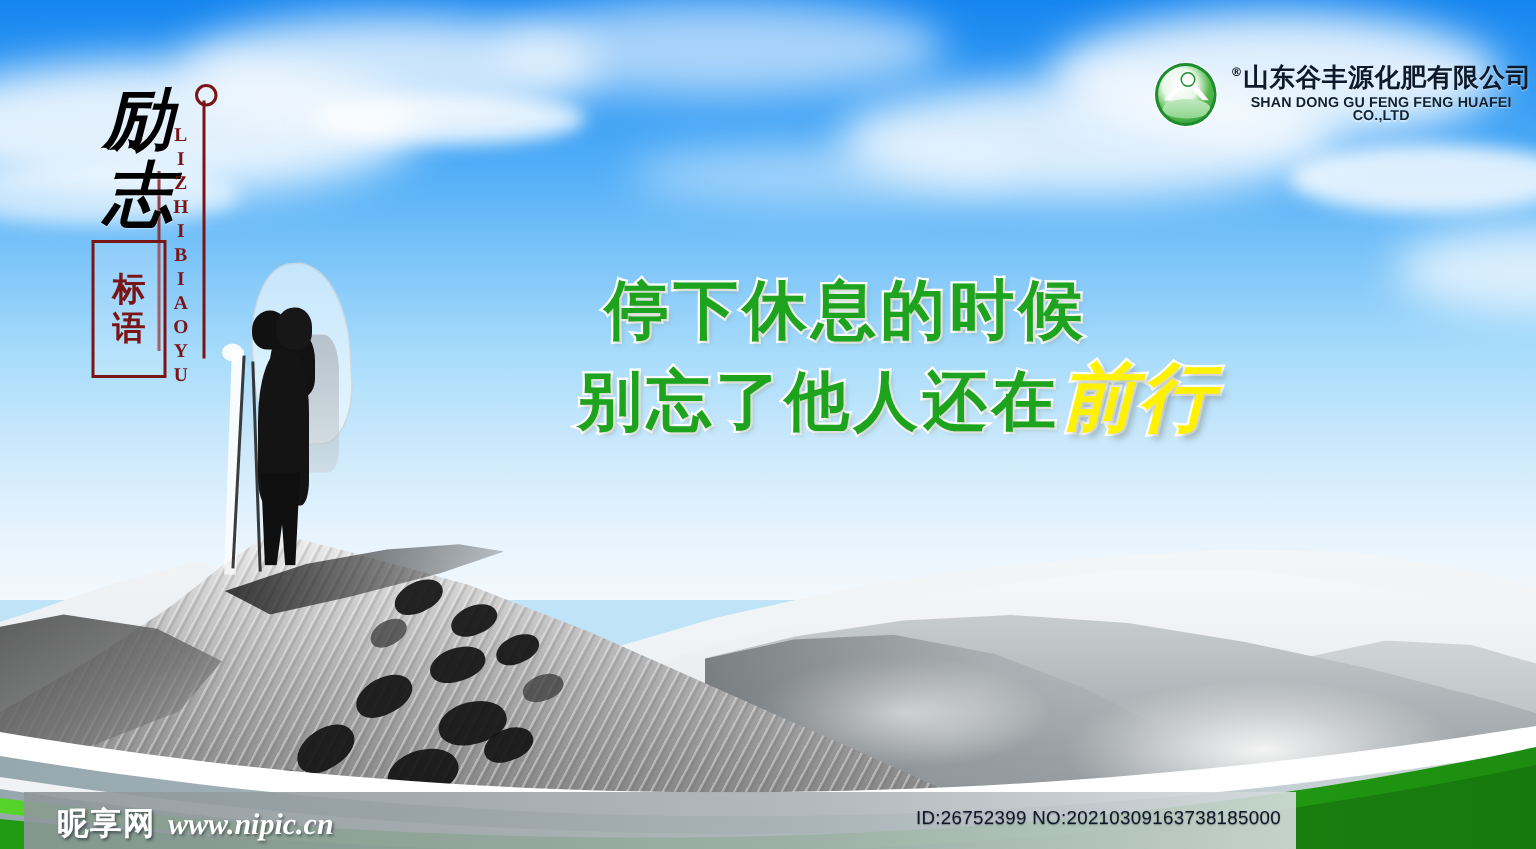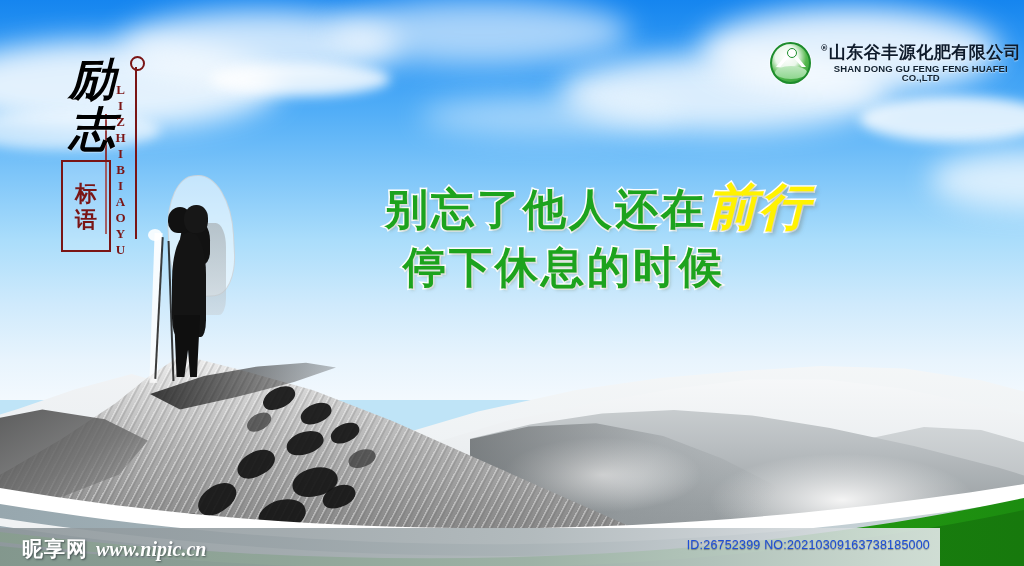--- a/index.html
+++ b/index.html
@@ -259,21 +259,21 @@
     font-weight:bold;font-size:9.5px;letter-spacing:.1px;
     color:#10202f;
     text-shadow:0 1px 1px rgba(255,255,255,.5);
   }
 
   
   .swoosh{position:absolute;left:0;bottom:0;width:1024px;height:140px;}
 
   
   .footer{
-    position:absolute;left:0;bottom:0;width:940px;height:38px;
+    position:absolute;left:16px;bottom:0;width:848px;height:38px;
     overflow:hidden;
     text-decoration:underline;
   }
   .footer-grad{
     position:absolute;left:0;top:0;width:1024px;height:38px;
     background:linear-gradient(to right,#8e979b 0%,#9aa3a7 28%,#aab3b6 52%,#c3cace 70%,#dfe4e6 88%,#eef1f2 100%);
     opacity:.9;
   }
   .nipic{
     position:absolute;left:22px;top:7px;
@@ -286,21 +286,21 @@
     text-shadow:1px 1px 2px rgba(40,50,55,.7);
   }
   .nipic-url{
     font-family:"Liberation Serif",serif;
     font-style:italic;font-weight:bold;font-size:20px;color:#ffffff;
     text-shadow:1px 1px 2px rgba(40,50,55,.6);
   }
   .idtag{
     position:absolute;right:10px;top:10px;
     font-family:"Liberation Sans",sans-serif;
-    font-size:12.5px;color:#1d4ed8;
+    font-size:12.5px;color:#0f172a;
     letter-spacing:.2px;
     text-shadow:0 1px 1px rgba(0,0,0,.35);
   }
 </style>
 </head>
 <body>
 
 <div id="poster">
 
   <div class="sky"></div>
@@ -362,22 +362,22 @@
     <div class="pin-line"></div>
     <div class="lizhi-chars">励志</div>
     <div class="pinyin">LIZHIBIAOYU</div>
     <div class="biaoyu-box">
       <span>标</span>
       <span>语</span>
     </div>
   </div>
 
   <div class="headline">
+    <div class="hl-line hl-1">停下休息的时候</div>
     <div class="hl-line hl-2"><span>别忘了他人还在</span><span class="hl-accent">前行</span></div>
-    <div class="hl-line hl-1">停下休息的时候</div>
   </div>
 
   <div class="logo-wrap">
     <div class="logo-mark">
       <div class="lm-white"></div>
       <div class="lm-dot"></div>
       <div class="lm-pool"></div>
     </div>
     <div class="logo-text">
       <div class="logo-cn"><span style="font-size:8px;vertical-align:super;">®</span><span>山东谷丰源化肥有限公司</span></div>

